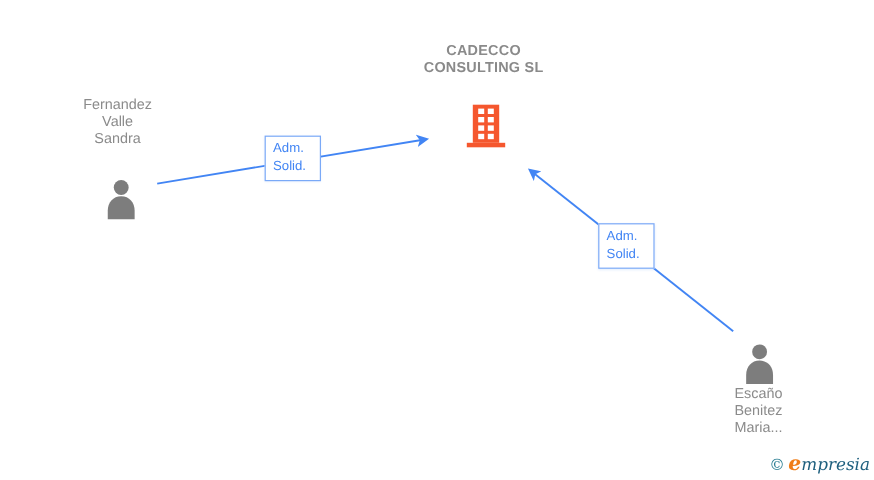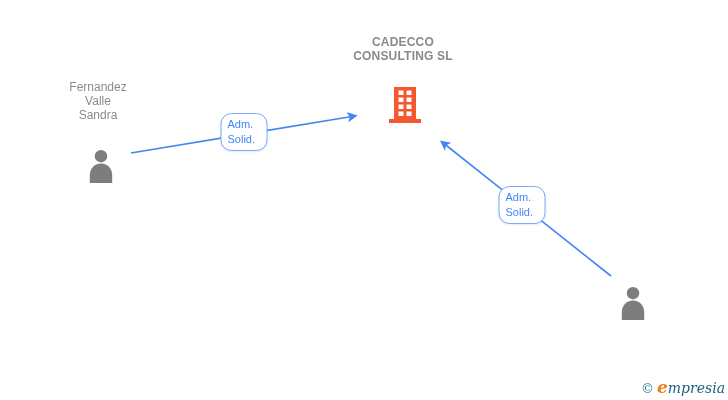--- a/index.html
+++ b/index.html
@@ -33,21 +33,21 @@
   .node-icon {
     position: absolute;
     z-index: 2;
   }
   .edge-label {
     position: absolute;
     z-index: 3;
     transform: translate(-50%, -50%);
     background: #ffffff;
     border: 1.5px solid #7AA9F7;
-    border-radius: 11px;
+    border-radius: 0;
     box-shadow: 0 1px 2px rgba(66,133,244,0.15);
     color: #4285F4;
     font-size: 11px;
     line-height: 15px;
     padding: 3px 6px;
     width: 33px;
     text-align: left;
     white-space: normal;
   }
   .watermark {
@@ -117,20 +117,21 @@
   <svg class="node-icon" style="left:87px; top:149px;" width="28" height="34" viewBox="0 0 28 34">
     <circle cx="14" cy="7.2" r="6.2" fill="#7D7D7D"></circle>
     <path d="M14 14.5 C 7.2 14.5 2.8 19.8 2.8 26.5 L2.8 34 L25.2 34 L25.2 26.5 C25.2 19.8 20.8 14.5 14 14.5 Z" fill="#7D7D7D"></path>
   </svg>
 
   <svg class="node-icon" style="left:619px; top:286px;" width="28" height="34" viewBox="0 0 28 34">
     <circle cx="14" cy="7.2" r="6.2" fill="#7D7D7D"></circle>
     <path d="M14 14.5 C 7.2 14.5 2.8 19.8 2.8 26.5 L2.8 34 L25.2 34 L25.2 26.5 C25.2 19.8 20.8 14.5 14 14.5 Z" fill="#7D7D7D"></path>
   </svg>
 
+  <div class="node-label" style="left:600px; top:321px; width:64px;">Escaño Benitez Maria...</div>
 
   <div class="edge-label" style="left:244px; top:132px;">Adm. Solid.</div>
 
   <div class="edge-label" style="left:522px; top:205px;">Adm. Solid.</div>
 
   <div class="watermark">
     <span class="wm-copy">©</span><span class="wm-initial">e</span><span class="wm-rest">mpresia</span>
   </div>
 
 </div>

